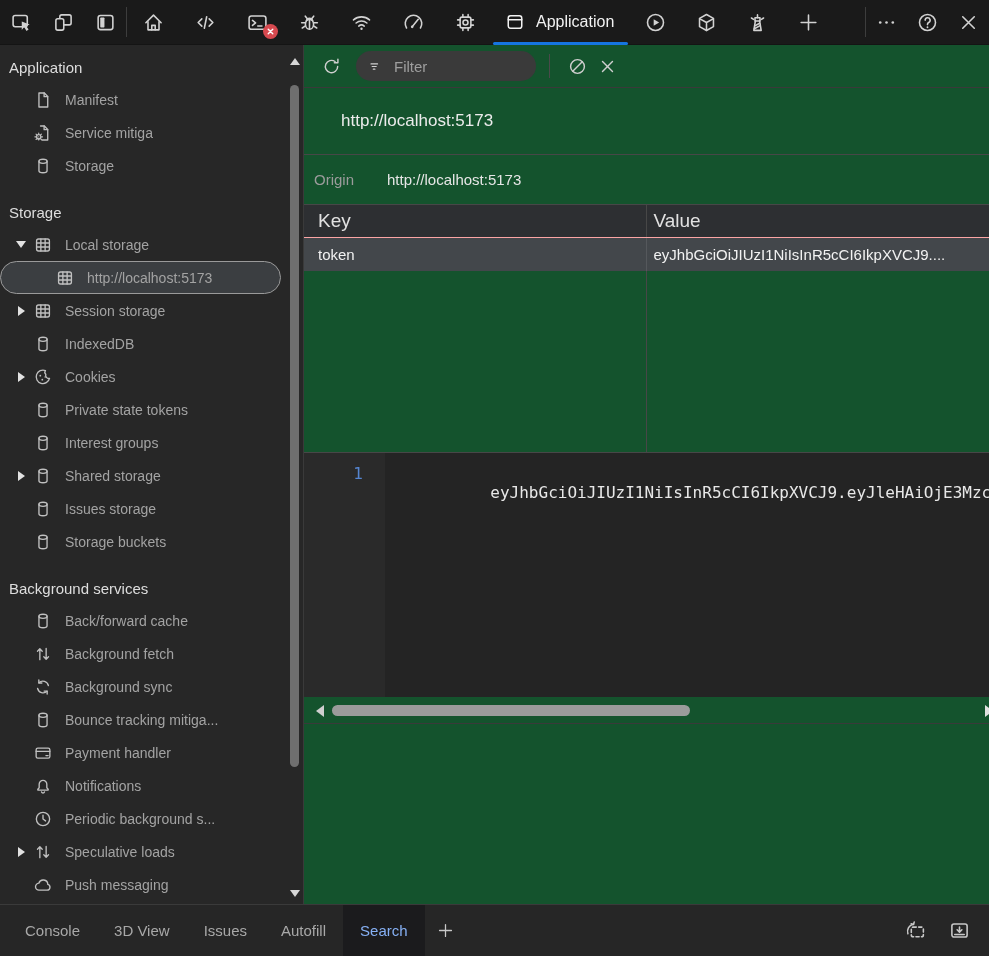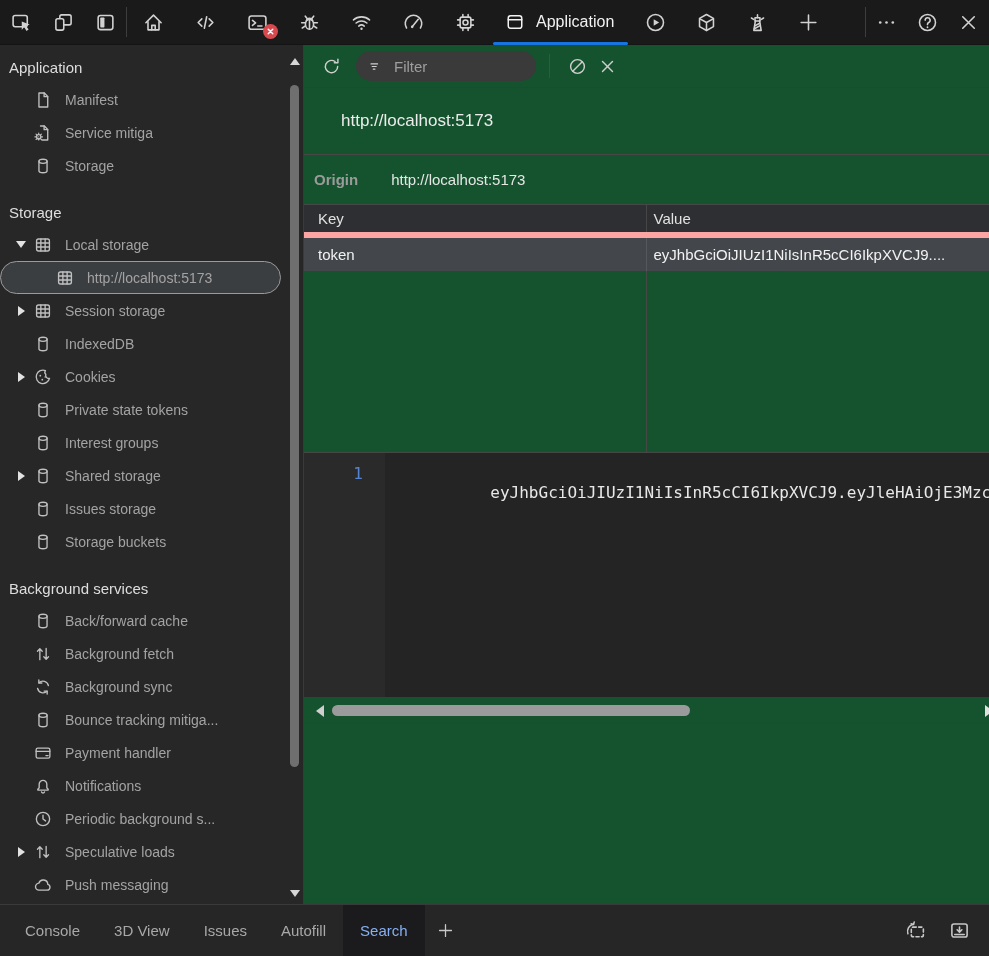--- a/index.html
+++ b/index.html
@@ -60,24 +60,24 @@
   .mbtn svg { width:19px; height:19px; }
   .filter-pill { margin-left:10px; width:180px; height:30px; border-radius:15px; background:#3a3a3a; display:flex; align-items:center; padding:0 12px; gap:9px; }
   .filter-pill .icn { color:#d0d0d0; }
   .filter-pill .icn svg { width:15px; height:15px; }
   .filter-pill input { background:transparent; border:none; outline:none; color:#e0e0e0; font-size:15px; width:100%; font-family:inherit; }
   .filter-pill input::placeholder { color:#9e9e9e; }
   .m-sep { width:1px; height:24px; background:#4a4a4a; margin:0 12px 0 13px; flex:none; }
 
   .m-title { height:67px; flex:none; display:flex; align-items:center; padding-left:37px; font-size:17px; color:#ececec; border-bottom:1px solid #474747; }
   .origin { height:50px; flex:none; display:flex; align-items:center; padding-left:10px; font-size:15px; border-bottom:1px solid #474747; }
-  .olabel { color:#9b9b9b;font-weight:bold; }
+  .olabel { color:#9b9b9b; }
   .ovalue { margin-left:33px; color:#e6e6e6; }
 
-  .dg-head { height:33px; flex:none; display:flex; background:#2d2f32; border-bottom:6px solid #fca5a5; font-size:15px; color:#e2e2e2; }
+  .dg-head { height:33px; flex:none; display:flex; background:#2d2f32; border-bottom:1px solid #fca5a5; font-size:19px; color:#e2e2e2; }
   .dg-head .c1 { width:50%; flex:none; border-right:1px solid #474747; display:flex; align-items:center; padding-left:14px; }
   .dg-head .c2 { flex:1; min-width:0; display:flex; align-items:center; padding-left:7px; }
   .dgrow { height:33px; flex:none; display:flex; background:#43474b; font-size:15px; color:#f2f2f2; }
   .dgrow .c1 { width:50%; flex:none; border-right:1px solid #55585c; display:flex; align-items:center; padding-left:14px; }
   .dgrow .c2 { flex:1; min-width:0; display:flex; align-items:center; padding-left:7px; white-space:nowrap; overflow:hidden; }
   .dg-empty { flex:1; position:relative; min-height:0; }
   .dg-empty .half { position:absolute; left:0; top:0; bottom:0; width:50%; border-right:1px solid #474747; }
 
   .preview { height:245px; flex:none; display:flex; border-top:1px solid #474747; background:#242424; }
   .gutter { width:81px; flex:none; background:#2a2a2a; padding-top:11px; font-family:"DejaVu Sans Mono", monospace; font-size:16px; color:#5585d0; }

